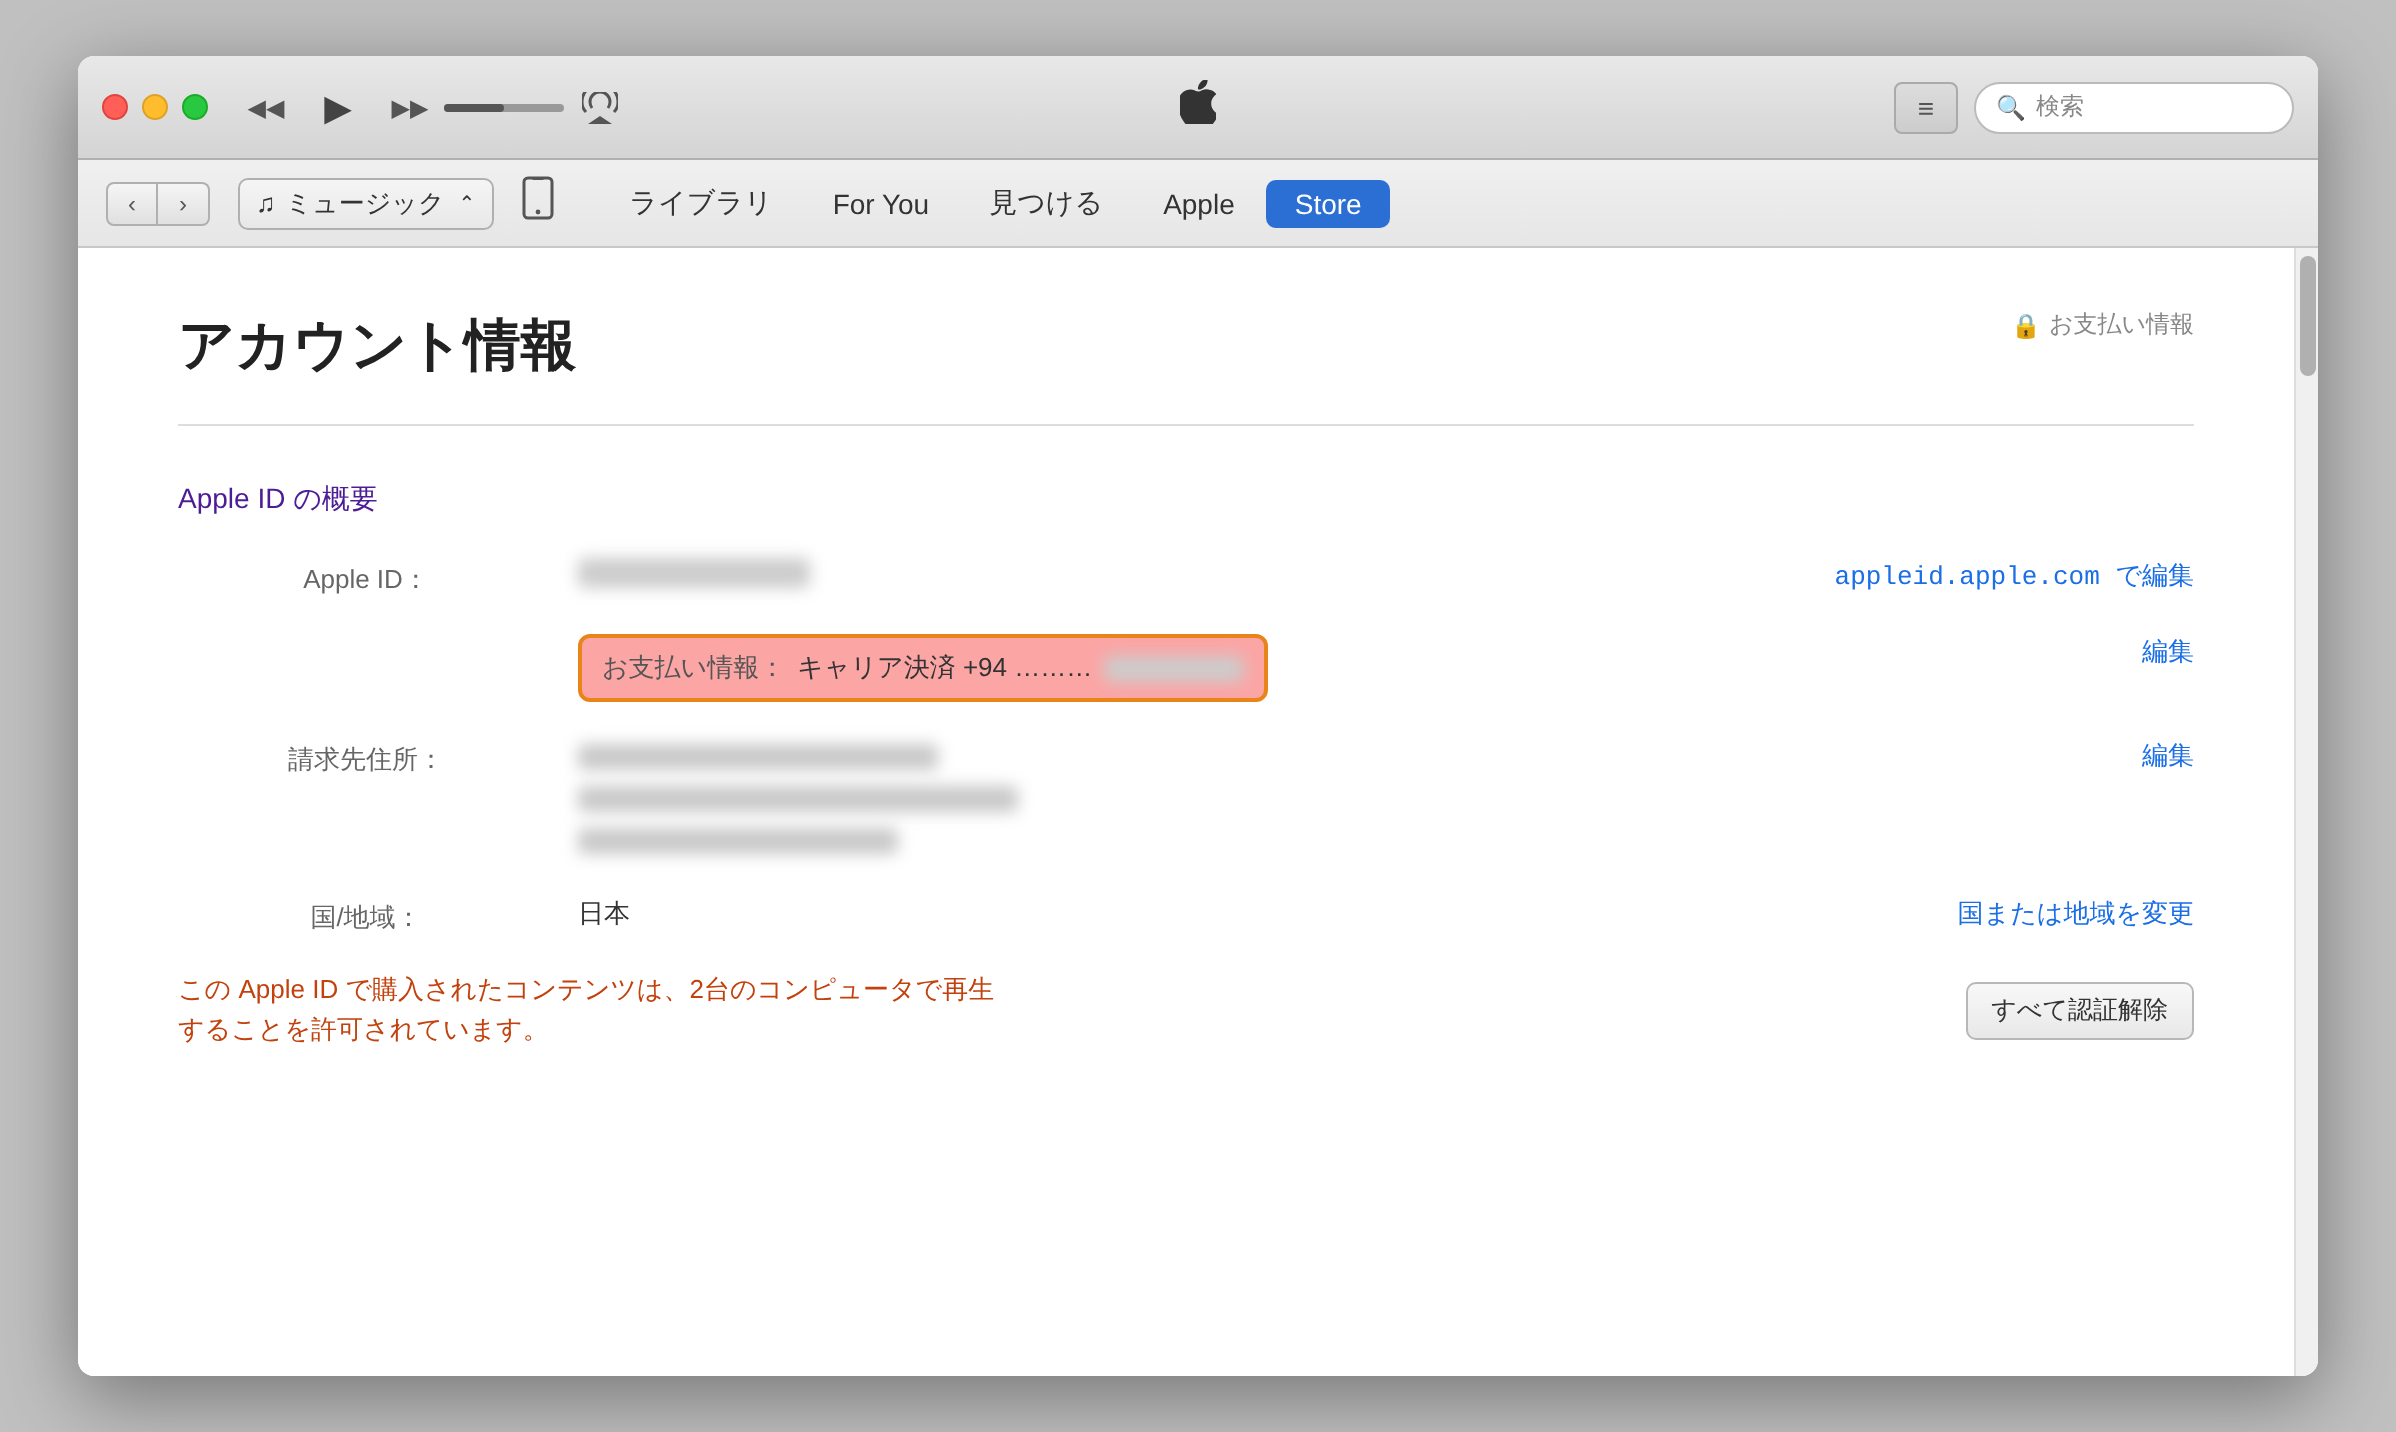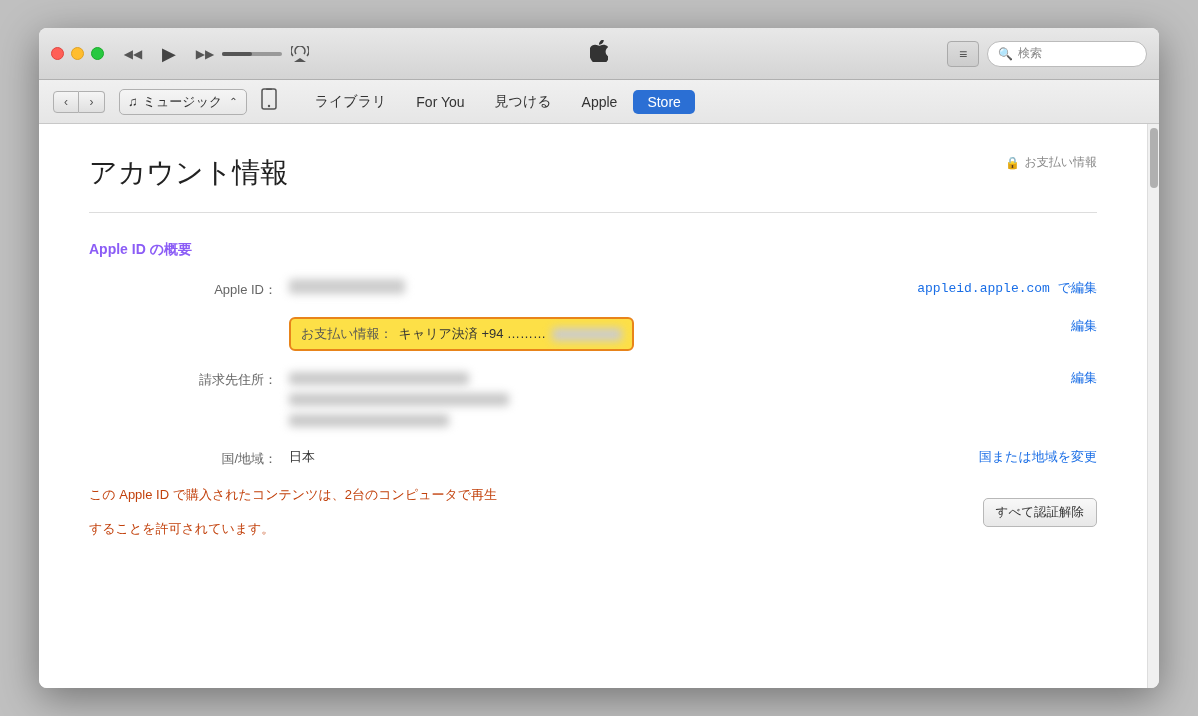--- a/index.html
+++ b/index.html
@@ -222,53 +222,53 @@
       overflow-y: auto;
     }
     .page-header {
       display: flex;
       justify-content: space-between;
       align-items: flex-start;
       margin-bottom: 20px;
     }
     .page-title {
       font-size: 28px;
-      font-weight: 400;
+      font-weight: 700;
       color: #222;
     }
     .secure-badge {
       display: flex;
       align-items: center;
       gap: 4px;
       font-size: 12px;
       color: #888;
     }
     .divider {
       height: 1px;
       background: #ddd;
       margin-bottom: 28px;
     }
     .section-title {
       font-size: 14px;
-      font-weight: 700;
-      color: #8b5cf6;
+      font-weight: 400;
+      color: #4c1d95;
       margin-bottom: 20px;
     }
     .info-table {
       width: 100%;
     }
     .info-row {
       display: flex;
       align-items: flex-start;
       margin-bottom: 18px;
       position: relative;
     }
     .info-label {
       width: 200px;
-      text-align: right;
+      text-align: center;
       font-size: 13px;
       color: #666;
       padding-right: 12px;
       padding-top: 2px;
       flex-shrink: 0;
     }
     .info-value {
       flex: 1;
       font-size: 13px;
       color: #333;
@@ -281,21 +281,21 @@
       cursor: pointer;
       font-family: Liberation Mono, monospace;
     }
     .payment-box {
       border: 2px solid #e8841a;
       border-radius: 6px;
       padding: 6px 10px;
       display: inline-flex;
       align-items: center;
       gap: 6px;
-      background: #fde047;
+      background: #fca5a5;
     }
     .payment-label {
       font-size: 13px;
       color: #555;
       white-space: nowrap;
     }
     .payment-value {
       font-size: 13px;
       color: #333;
     }
@@ -328,21 +328,21 @@
       cursor: pointer;
       white-space: nowrap;
     }
     .auth-value {
       font-size: 13px;
       color: #c2410c;
       flex: 1;
     }
     .auth-value span.sub {
       display: block;
-      margin-top: 16px;
+      margin-top: 2px;
     }
   </style>
 </head>
 <body>
 
 <div class="window">
 
   <div class="titlebar">
     <div class="traffic-lights">
       <div class="traffic-light tl-close"></div>

